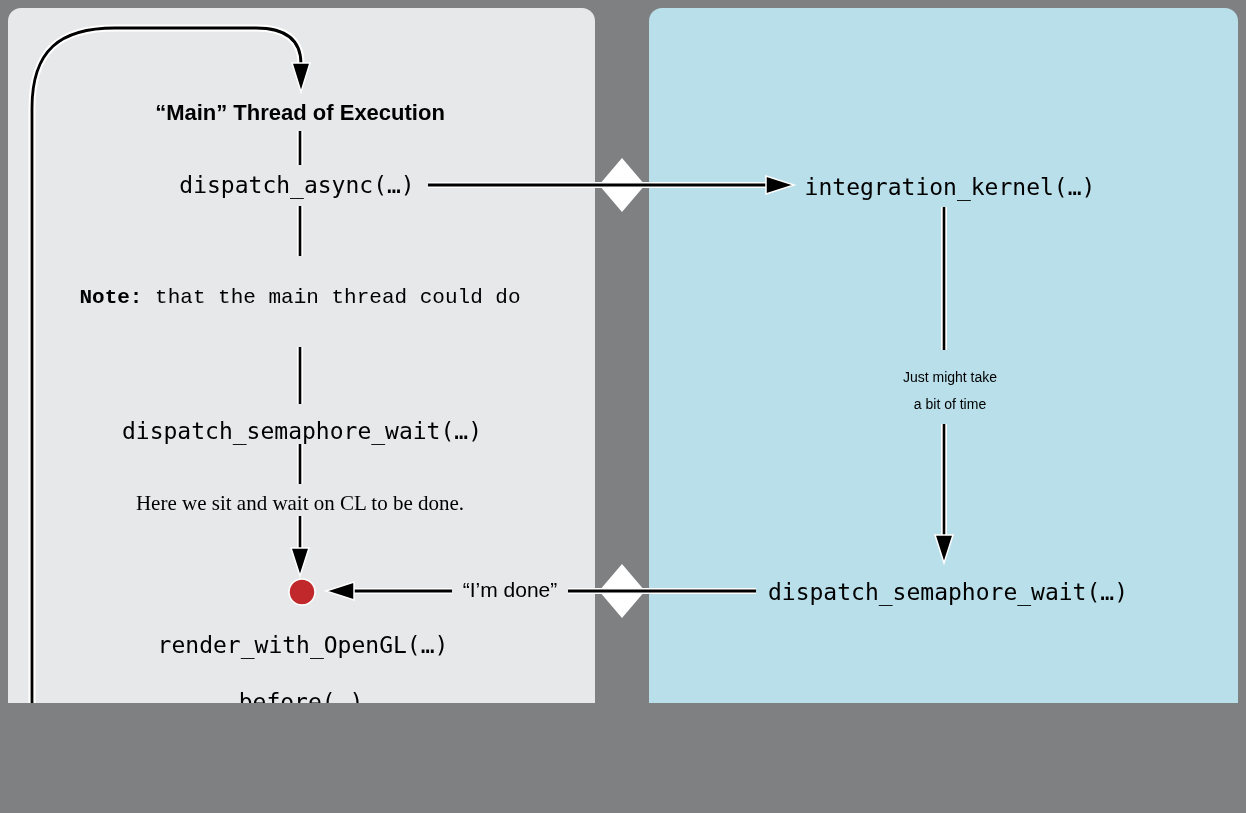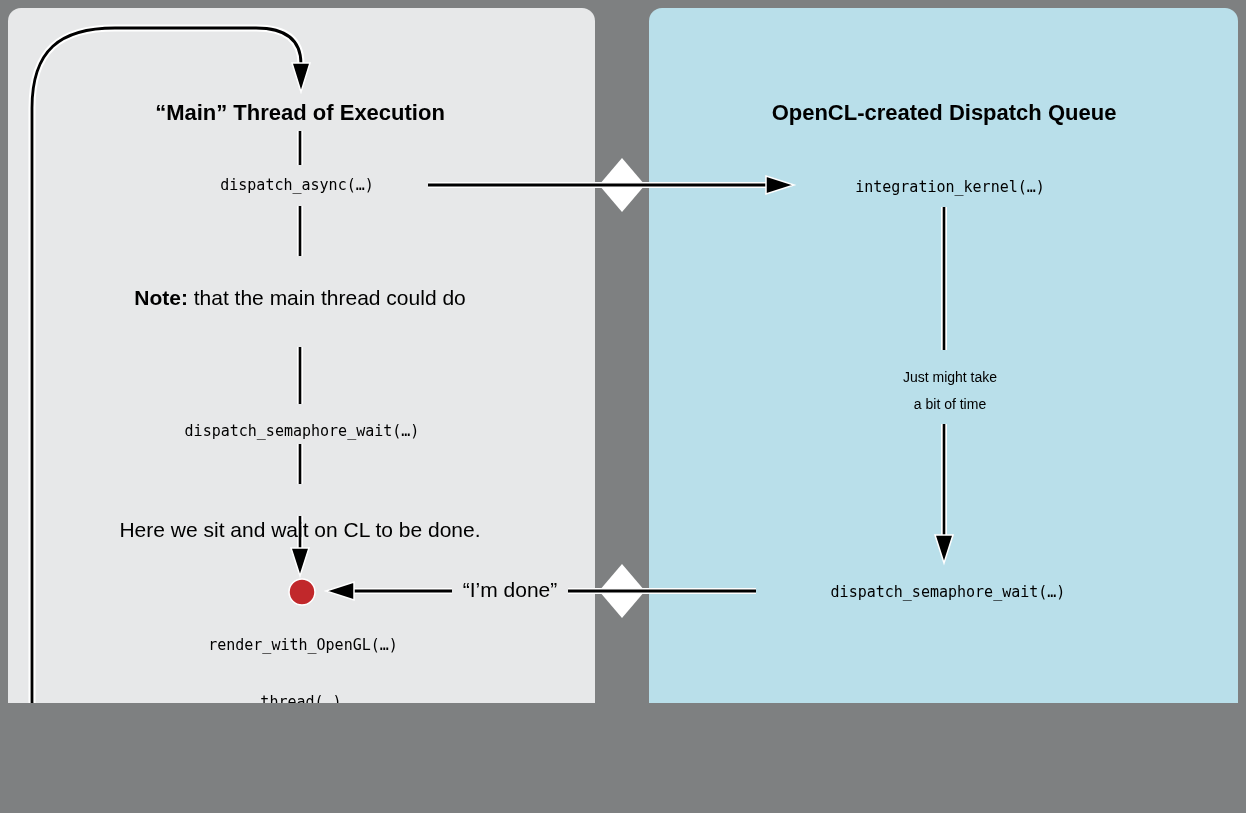--- a/index.html
+++ b/index.html
@@ -15,21 +15,21 @@
     position:absolute;top:8px;height:797px;border-radius:13px;
   }
   .panel-left{left:8px;width:587px;background:#e7e8e9;}
   .panel-right{left:649px;width:589px;background:#b9dfea;}
   #overlay{position:absolute;left:0;top:0;pointer-events:none;}
   .label{
     position:absolute;transform:translate(-50%,-50%);
     white-space:nowrap;text-align:center;
   }
   .sans{font-size:21px;line-height:26px;}
-  .mono{font-family:"DejaVu Sans Mono", monospace;font-size:15px;}
+  .mono{font-family:"DejaVu Sans Mono", monospace;font-size:23px;}
   .title{font-size:22px;font-weight:bold;}
   .caption2{font-size:14px;line-height:27px;}
   .note-block{font-size:21px;line-height:26px;}
   b{font-weight:bold;}
 </style>
 </head>
 <body>
 
 <div id="canvas">
 
@@ -80,36 +80,35 @@
       <polygon points="326,591 354,582 354,600" fill="#000000" stroke="#ffffff" stroke-width="1.5"></polygon>
     </g>
 
     <circle cx="302" cy="592" r="13" fill="#c1282b" stroke="#ffffff" stroke-width="1.5"></circle>
   </svg>
 
   <div class="label title" style="left:300px;top:113px;">“Main” Thread of Execution</div>
 
   <div class="label mono" style="left:297px;top:185px;">dispatch_async(…)</div>
 
-  <div class="label note-block" style="left:300px;top:298px;">
+  <div class="label note-block" style="left:300px;top:298px;font-family:Liberation Mono, monospace;">
     <div><b>Note:</b><span> that the main thread could do</span></div>
   </div>
 
   <div class="label mono" style="left:302px;top:431px;">dispatch_semaphore_wait(…)</div>
 
-  <div class="label sans" style="left:300px;top:530px;">Here we sit and wait on CL to be done.</div>
+  <div class="label sans" style="left:300px;top:503px;font-family:Liberation Serif, serif;">Here we sit and wait on CL to be done.</div>
 
 
   <div class="label sans" style="left:510px;top:590px;">“I’m done”</div>
 
   <div class="label mono" style="left:303px;top:645px;">render_with_OpenGL(…)</div>
 
-  <div class="label mono" style="left:301px;top:702px;">thread(…)</div>
+  <div class="label mono" style="left:301px;top:702px;">before(…)</div>
 
-  <div class="label title" style="left:944px;top:113px;">OpenCL-created Dispatch Queue</div>
 
   <div class="label mono" style="left:950px;top:187px;">integration_kernel(…)</div>
 
   <div class="label caption2" style="left:950px;top:391px;">
     <div>Just might take</div>
     <div>a bit of time</div>
   </div>
 
   <div class="label mono" style="left:948px;top:592px;">dispatch_semaphore_wait(…)</div>
 

